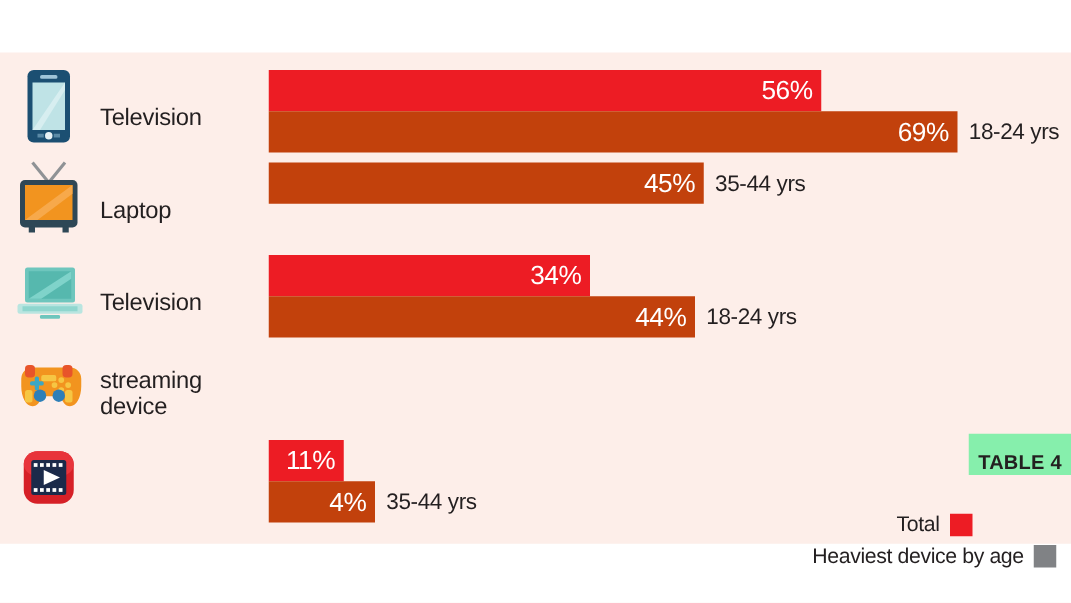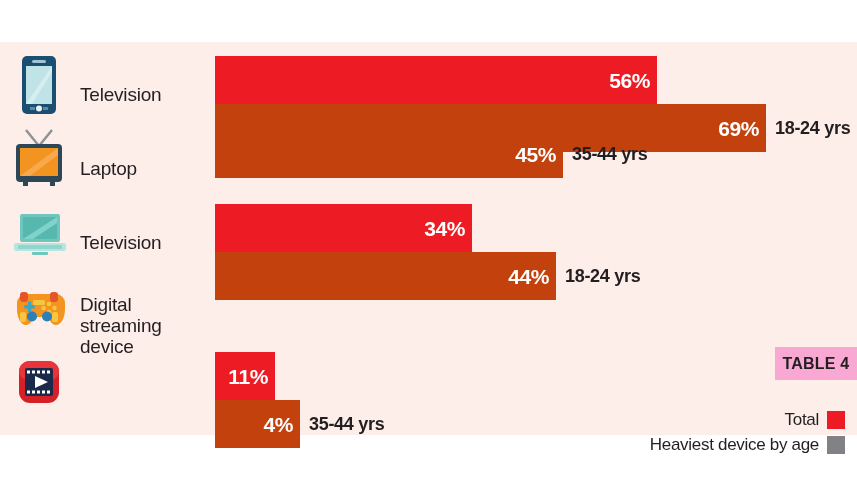--- a/index.html
+++ b/index.html
@@ -7,34 +7,34 @@
        font-family:"Liberation Sans",sans-serif;}
 
   #panel{position:absolute;left:0;top:42px;width:857px;height:393px;background:#fdeee9;}
 
   .row{position:absolute;left:0;width:857px;height:74px;}
   .icon-cell{position:absolute;left:8px;top:0;width:62px;height:70px;}
   .cat-label{position:absolute;left:80px;width:132px;color:#231f20;
              font-size:19px;line-height:21px;font-weight:400;letter-spacing:-0.2px;}
 
   .barwrap{position:absolute;left:215px;top:0;}
-  .bar{position:relative;height:48px;font-weight:bold;}
+  .bar{position:relative;height:33px;}
   .bar.red{background:#ed1c24;}
   .bar.gray{background:#c2410c;}
   .bar .val{position:absolute;right:7px;top:50%;transform:translateY(-50%);
             color:#ffffff;font-size:21px;line-height:21px;letter-spacing:-0.4px;}
   .agelbl{position:absolute;top:50%;transform:translateY(-50%);
           white-space:nowrap;color:#231f20;font-size:18px;letter-spacing:-0.3px;}
 
   #table-badge{position:absolute;left:775px;top:305px;width:82px;height:33px;
-               background:#f9a8d4;display:flex;align-items:center;justify-content:center;}
+               background:#86efac;display:flex;align-items:flex-end;justify-content:center;}
   #table-badge span{font-size:16px;font-weight:bold;color:#231f20;letter-spacing:0.2px;}
 
   #legend{position:absolute;right:12px;top:368px;text-align:right;}
-  .leg-row{display:flex;align-items:center;justify-content:flex-end;margin-bottom:5px;}
+  .leg-row{display:flex;align-items:center;justify-content:center;margin-bottom:5px;}
   .leg-row .lbl{font-size:17px;color:#231f20;letter-spacing:-0.3px;margin-right:8px;}
   .sw{width:18px;height:18px;display:inline-block;}
   .sw.red{background:#ed1c24;}
   .sw.gray{background:#808285;}
 
   svg{display:block;}
 </style>
 </head>
 <body>
 
@@ -122,21 +122,20 @@
         <circle cx="46.5" cy="36" r="2.3" fill="#f6c643"></circle>
         <circle cx="41" cy="40" r="2.3" fill="#f6c643"></circle>
         <circle cx="35.6" cy="36" r="2.3" fill="#f6c643"></circle>
         <circle cx="24" cy="44.5" r="5" fill="#2d7fb8"></circle>
         <circle cx="39" cy="44.5" r="5" fill="#2d7fb8"></circle>
         <rect x="12" y="40" width="6" height="10" rx="2" fill="#f6c643"></rect>
         <rect x="44" y="40" width="6" height="10" rx="2" fill="#f6c643"></rect>
       </svg>
     </div>
     <div class="cat-label" style="top:22px">
-      <div>Digital</div>
       <div>streaming device</div>
     </div>
   </div>
 
   <div class="row" style="top:304px">
     <div class="icon-cell">
       <svg width="62" height="70" viewBox="0 0 62 70">
         <rect x="11" y="15" width="40" height="42" rx="11" fill="#d62027"></rect>
         <rect x="11" y="15" width="40" height="20" rx="11" fill="#e8343b"></rect>
         <rect x="17" y="22" width="28" height="28" rx="2" fill="#1b2a4a"></rect>

